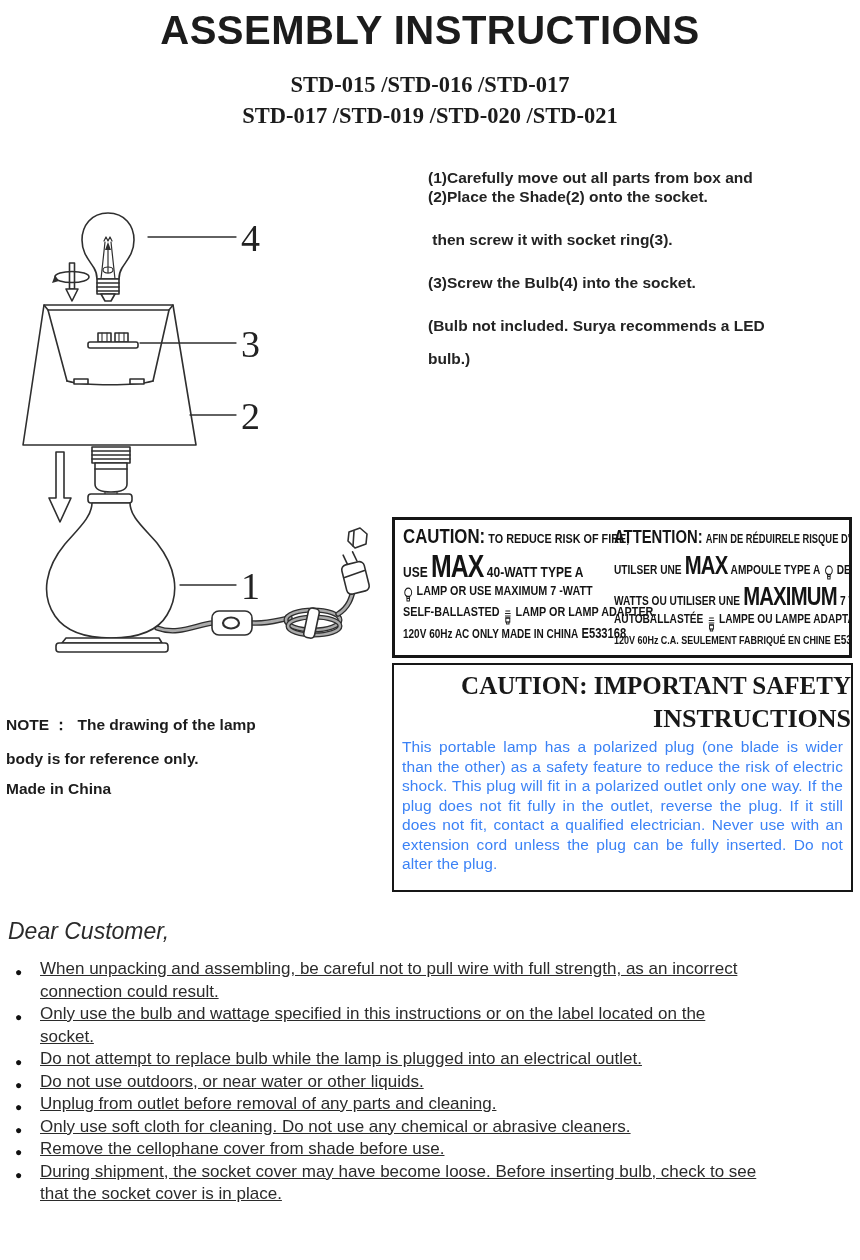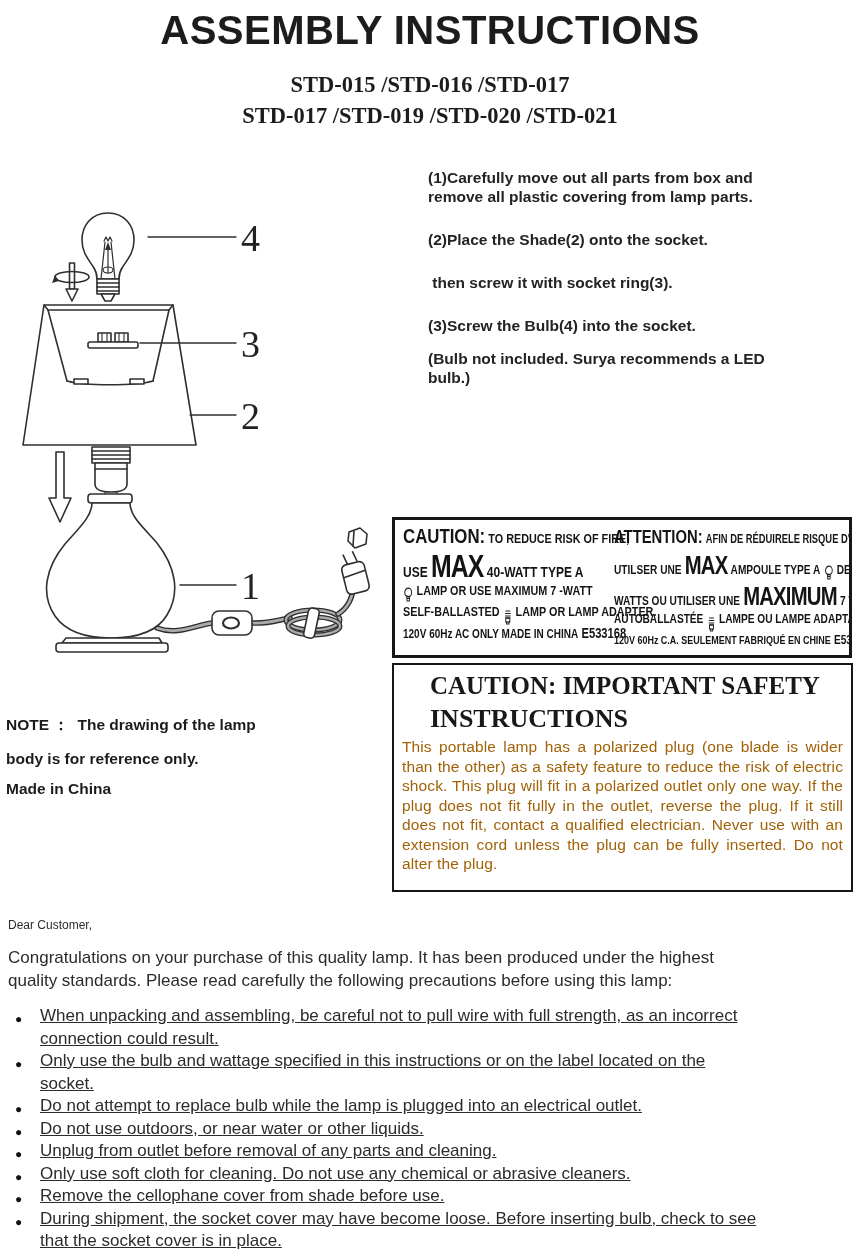--- a/index.html
+++ b/index.html
@@ -42,54 +42,53 @@
   .cl-fr .r3 { height:29px; } .cl-fr .r4 { height:21px; } .cl-fr .r5 { height:16px; }
   .cl-big  { font-size:21px; } .cl-s15 { font-size:15px; } .cl-s13 { font-size:13.5px; }
   .cl-use  { font-size:15px; } .cl-max { font-size:31px; letter-spacing:-1px; }
   .cl-s12  { font-size:12.5px; } .cl-cert { font-size:14px; font-weight:900; }
   .fr-big  { font-size:19px; } .fr-s12 { font-size:12px; } .fr-s13 { font-size:13px; }
   .fr-max  { font-size:26px; letter-spacing:-1px; } .fr-s11 { font-size:11.5px; }
   .fr-cert { font-size:13px; font-weight:900; }
   
   .safety { position:absolute; left:392px; top:663px; width:457px; height:225px;
             border:2px solid #161616; overflow:hidden; }
-  .sb-title { text-align:left; font-family:"Liberation Serif", serif; font-weight:bold;
+  .sb-title { text-align:right; font-family:"Liberation Serif", serif; font-weight:bold;
               font-size:25px; line-height:31px; margin-top:5px; color:#181818;padding-left:36px; }
   .sb-title.t2 { font-size:26px; margin-top:2px; }
   .sb-body { margin:3px 8px 0 8px; font-size:15.5px; line-height:19.5px;
-             text-align:justify; color:#a16207; letter-spacing:0.1px; }
+             text-align:justify; color:#3b82f6; letter-spacing:0.1px; }
   
   .note { position:absolute; left:6px; top:708px; width:330px;
           font-size:15.5px; font-weight:bold; }
   .note .nline { white-space:pre; line-height:34px; }
   .madein { position:absolute; left:6px; top:780px; font-size:15.5px; font-weight:bold; }
   
   .customer { position:absolute; left:8px; top:918px; width:846px; color:#2b2b2b; }
-  .salutation { font-size:12px; }
+  .salutation { font-size:23px;font-style:italic; }
   .intro { margin-top:14px; font-size:17px; line-height:23px; white-space:pre-line; width:810px; }
   ul.precautions { margin:13px 0 0 0; padding:0; list-style:none; }
   ul.precautions li { position:relative; padding-left:32px; font-size:17px;
                       line-height:22.5px; }
   ul.precautions .blt { position:absolute; left:7px; top:3px; font-size:12px; color:#111; }
   ul.precautions .btxt { white-space:pre-line;text-decoration:underline; }
 </style>
 </head>
 <body>
 
 <div class="page">
 
   <div class="title">ASSEMBLY INSTRUCTIONS</div>
   <div class="models">
     <div>STD-015 /STD-016 /STD-017</div>
     <div>STD-017 /STD-019 /STD-020 /STD-021</div>
   </div>
 
   <div class="steps">
     <div class="sline">(1)Carefully move out all parts from box and</div>
-    <div class="sline">remove all plastic covering from lamp parts.</div>
     <div class="sline">(2)Place the Shade(2) onto the socket.</div>
     <div class="sline"> then screw it with socket ring(3).</div>
     <div class="sline">(3)Screw the Bulb(4) into the socket.</div>
     <div class="sline">(Bulb not included. Surya recommends a LED</div>
     <div class="sline">bulb.)</div>
   </div>
 
   <svg class="diagram" viewBox="0 0 400 520">
 
     <defs>
@@ -265,22 +264,20 @@
   </div>
 
   <div class="note">
     <div class="nline"><span>NOTE ：</span><span>  The drawing of the lamp</span></div>
     <div class="nline">body is for reference only.</div>
   </div>
   <div class="madein">Made in China</div>
 
   <div class="customer">
     <div class="salutation">Dear Customer,</div>
-    <div class="intro">Congratulations on your purchase of this quality lamp. It has been produced under the highest
-quality standards. Please read carefully the following precautions before using this lamp:</div>
     <ul class="precautions">
       <li><span class="blt">●</span><span class="btxt">When unpacking and assembling, be careful not to pull wire with full strength, as an incorrect
 connection could result.</span></li>
       <li><span class="blt">●</span><span class="btxt">Only use the bulb and wattage specified in this instructions or on the label located on the
 socket.</span></li>
       <li><span class="blt">●</span><span class="btxt">Do not attempt to replace bulb while the lamp is plugged into an electrical outlet.</span></li>
       <li><span class="blt">●</span><span class="btxt">Do not use outdoors, or near water or other liquids.</span></li>
       <li><span class="blt">●</span><span class="btxt">Unplug from outlet before removal of any parts and cleaning.</span></li>
       <li><span class="blt">●</span><span class="btxt">Only use soft cloth for cleaning. Do not use any chemical or abrasive cleaners.</span></li>
       <li><span class="blt">●</span><span class="btxt">Remove the cellophane cover from shade before use.</span></li>

